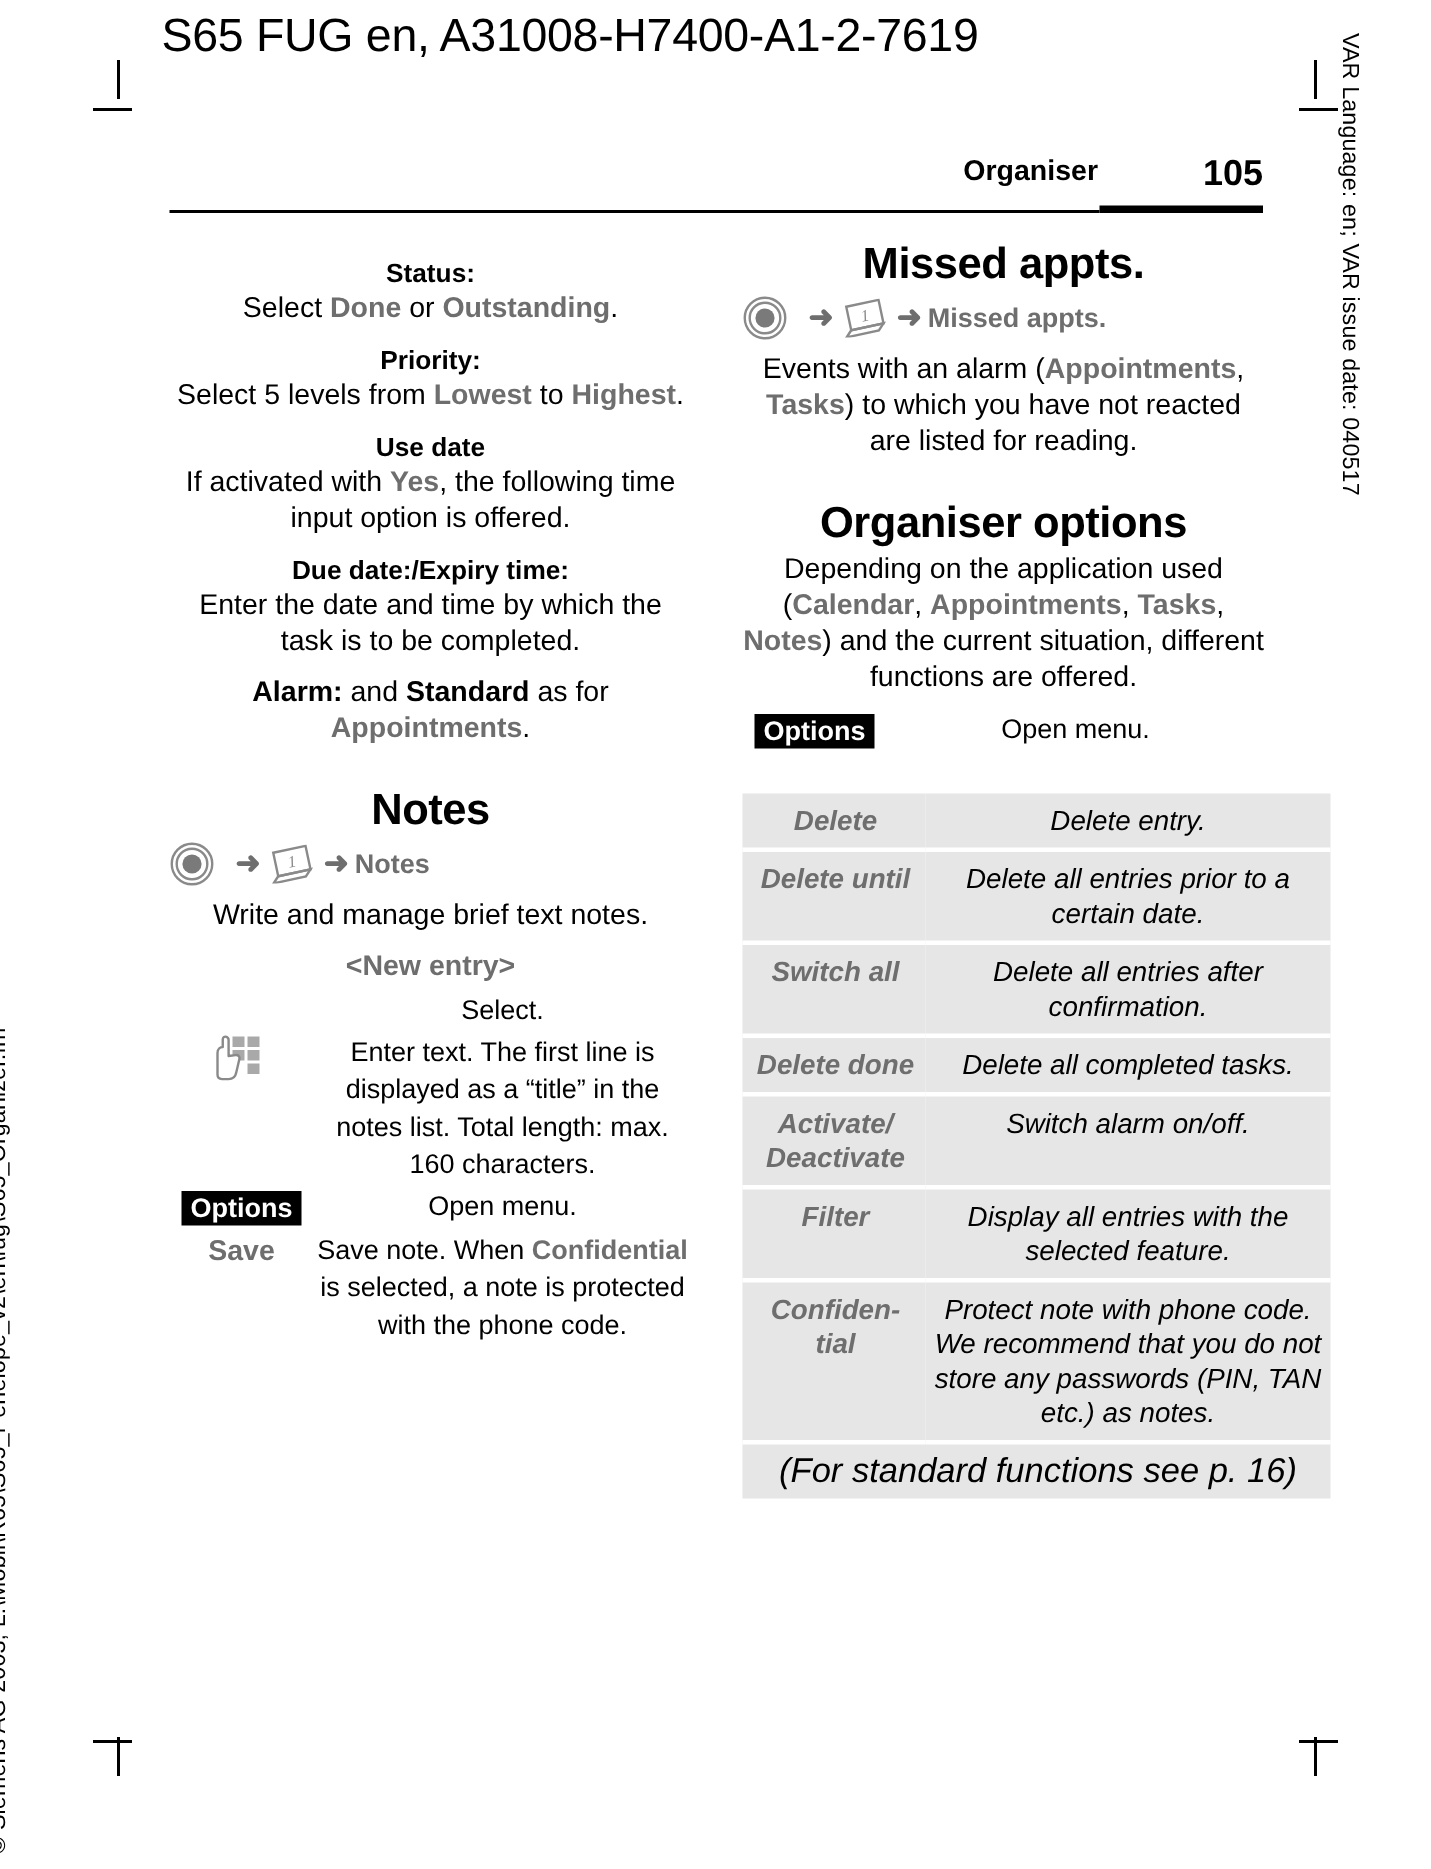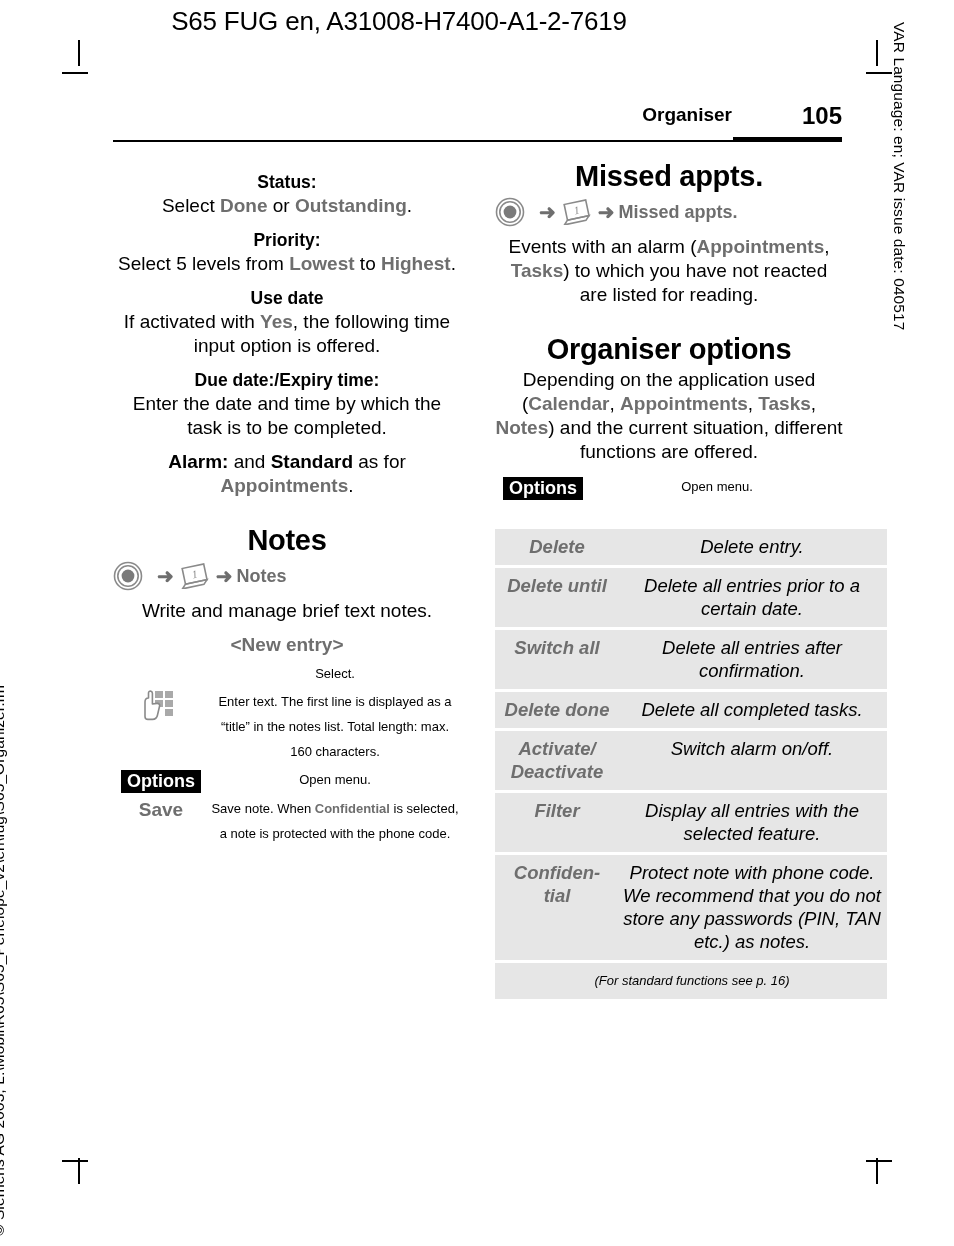--- a/index.html
+++ b/index.html
@@ -18,23 +18,22 @@
 
   
   .crop-v { position: absolute; width: 2px; background: #000; }
   .crop-h { position: absolute; height: 2px; background: #000; }
 
   
   .doc-header {
     position: absolute;
     top: 6px; left: 0; width: 760px;
     text-align: center;
-    font-size: 26px;
+    font-size: 31px;
     letter-spacing: -0.2px;
-    padding-left: 19px;
   }
 
   
   .side-right {
     position: absolute;
     top: 22px;
     left: 908px;
     transform-origin: left top;
     transform: rotate(90deg) translateX(0);
     white-space: nowrap;
@@ -155,21 +154,21 @@
     width: 96px;
     flex: 0 0 96px;
     font-size: 19px;
     line-height: 25px;
     color: #6e6e6e;
     font-weight: bold;
     padding-top: 1px;
   }
   .defrow .desc {
     flex: 1;
-    font-size: 13px;
+    font-size: 18px;
     line-height: 25px;
   }
 
   
   .opt-table {
     margin-top: 29px;
     width: 392px;
     border-collapse: collapse;
     font-style: italic;
   }
@@ -188,21 +187,21 @@
     padding-left: 8px;
   }
   .opt-table td.opt-desc {
     color: #000;
   }
   .opt-table tr.footnote td {
     color: #000;
     font-weight: normal;
     border-bottom: none;
     padding-left: 8px;
-    font-size: 13px;
+    font-size: 23px;
   }
 
   
   .icon-joystick { width: 30px; height: 30px; flex: 0 0 30px; }
   .icon-calendar { width: 34px; height: 26px; flex: 0 0 34px; }
   .icon-keypad   { width: 40px; height: 34px; }
 </style>
 </head>
 <body>
 

